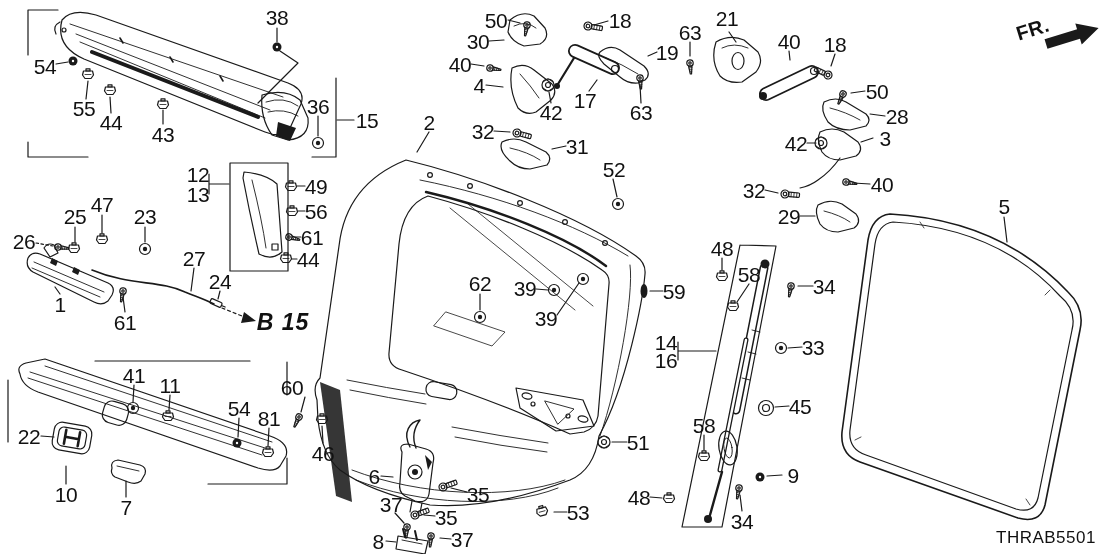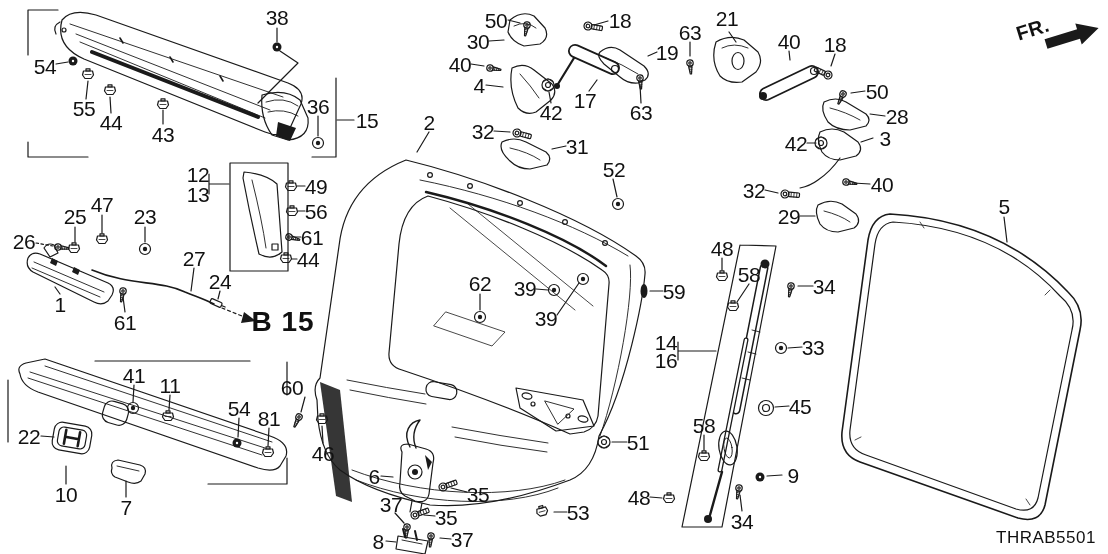--- a/index.html
+++ b/index.html
@@ -1,22 +1,22 @@
 <!DOCTYPE html>
 <html><head>
 <meta charset="utf-8">
 <style>
   html,body{margin:0;padding:0;background:#fff;}
   .stage{position:relative;width:1108px;height:554px;background:#fff;overflow:hidden;
          font-family:"Liberation Sans",sans-serif;color:#111;}
   .art{position:absolute;left:0;top:0;}
   .callout{position:absolute;transform:translate(-50%,-50%);font-size:21px;line-height:1;
            color:#111;white-space:nowrap;letter-spacing:-0.5px;cursor:pointer;user-select:none;}
-  .ref-label{position:absolute;transform:translate(-50%,-50%);font-size:28px;font-weight:bold;
-             letter-spacing:1px;white-space:nowrap;}
+  .ref-label{position:absolute;transform:translate(-50%,-50%);font-size:23px;font-weight:bold;
+             letter-spacing:1px;white-space:nowrap;font-style:italic;}
   .fr-label{position:absolute;font-size:20px;font-weight:bold;transform:rotate(-17deg);
             letter-spacing:0.5px;}
   .diagram-code{position:absolute;font-size:17px;letter-spacing:0.5px;}
 </style>
 </head>
 <body>
 
 <div class="stage">
 
 <svg class="art" width="1108" height="554" viewBox="0 0 1108 554" fill="none" stroke="#1a1a1a" stroke-width="1.2" stroke-linecap="round" stroke-linejoin="round">

